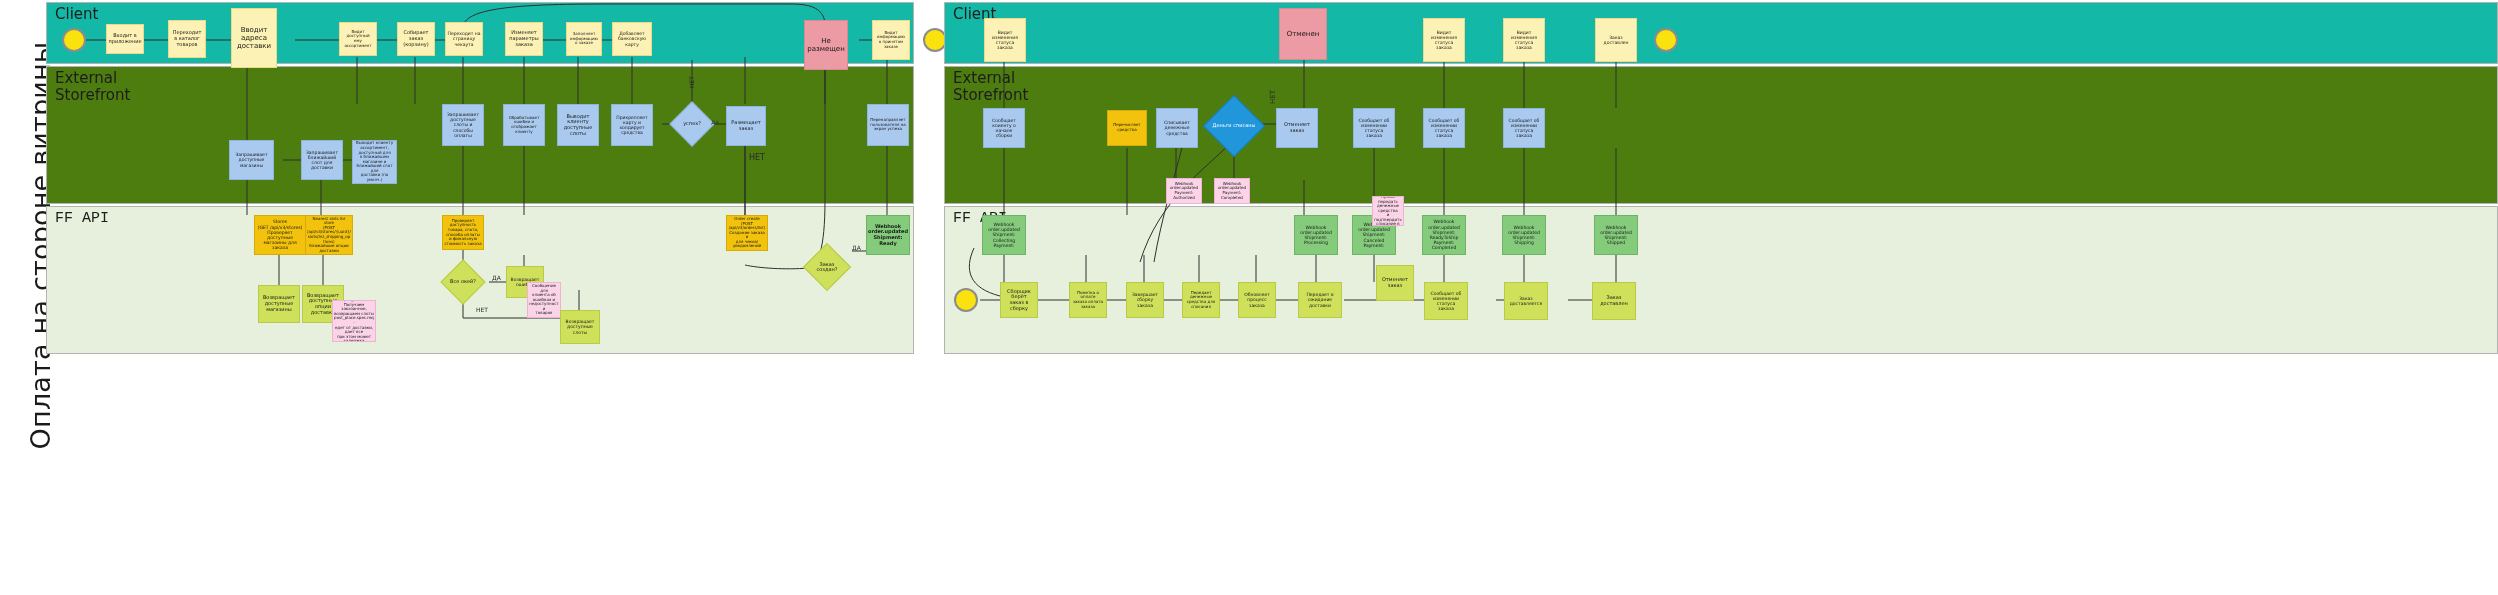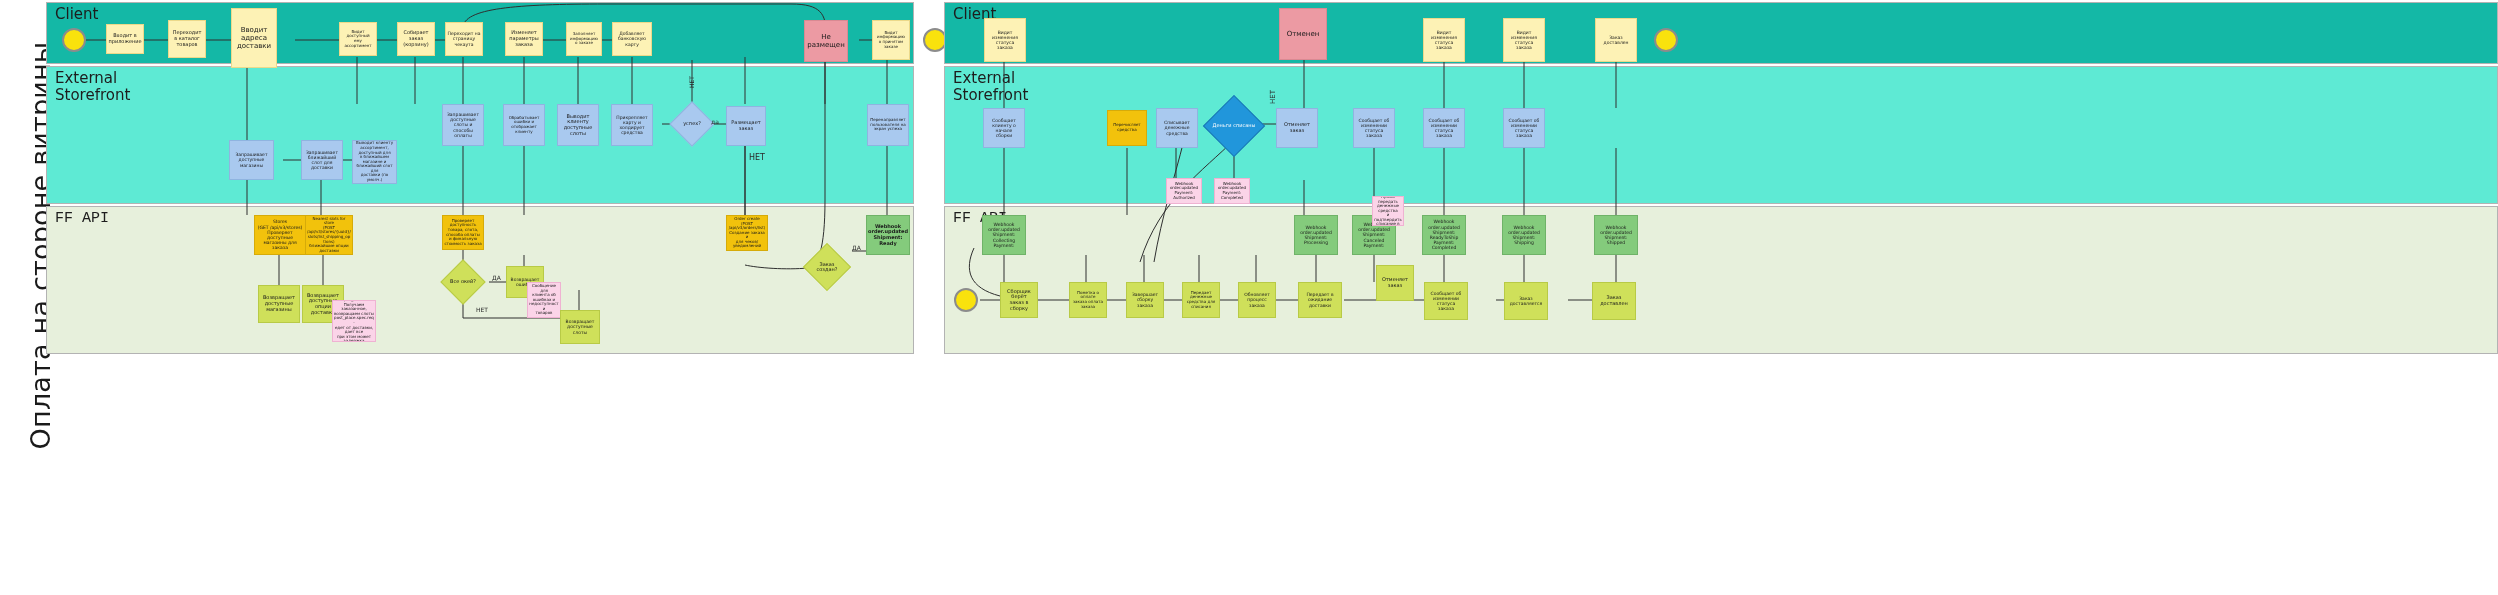--- a/index.html
+++ b/index.html
@@ -33,21 +33,21 @@
   .diagram { position: absolute; top: 0; }
   #diagram-left  { left: 46px;   width: 868px;  height: 356px; }
   #diagram-right { left: 944px;  width: 1554px; height: 356px; }
 
   .lane {
     position: absolute; left: 0;
     border: 1px solid #b3b3b3;
     overflow: hidden;
   }
   .lane-client   { background: #14b8a6; }
-  .lane-ext      { background: #5eead4; }
+  .lane-ext      { background: #4d7c0f; }
   .lane-ff       { background: #e7f0dc; font-family: Liberation Mono, monospace; }
 
   .lane-title {
     position: absolute;
     left: 8px; top: 3px;
     font-size: 14px;
     color: #1d1d1d;
     line-height: 1.15;
     white-space: pre-line;
     pointer-events: none;
@@ -229,21 +229,21 @@
 заказа</div>
 
     <div class="node n-yellow t4" style="left:520px; top:22px; width:36px; height:34px; white-space:pre-line;">Заполняет
 информацию
 о заказе</div>
 
     <div class="node n-yellow t45" style="left:566px; top:22px; width:40px; height:34px; white-space:pre-line;">Добавляет
 банковскую
 карту</div>
 
-    <div class="node n-red t7" style="left:758px; top:20px; width:44px; height:42px; white-space:pre-line;">Не
+    <div class="node n-red t7" style="left:758px; top:20px; width:44px; height:50px; white-space:pre-line;">Не
 размещен</div>
 
     <div class="node n-yellow t4" style="left:826px; top:20px; width:38px; height:40px; white-space:pre-line;">Видит
 информацию
 о принятом
 заказе</div>
 
     <div class="start-dot" style="left:877px; top:28px; width:24px; height:24px;"></div>
 
     <div class="node n-blue t45" style="left:183px; top:140px; width:45px; height:40px; white-space:pre-line;">Запрашивает

